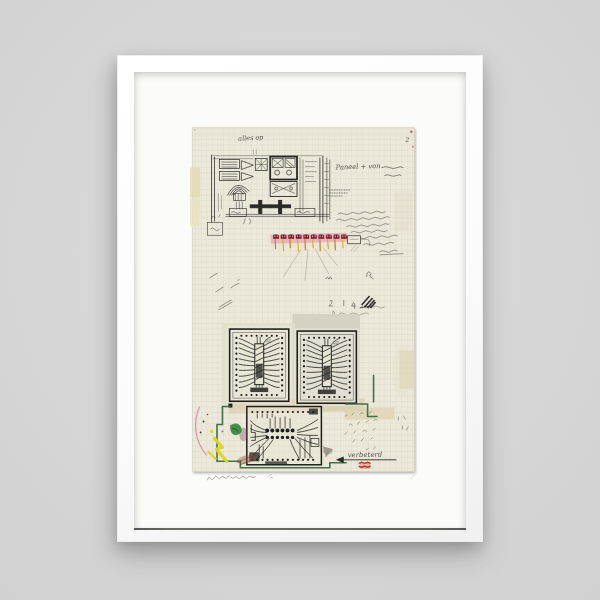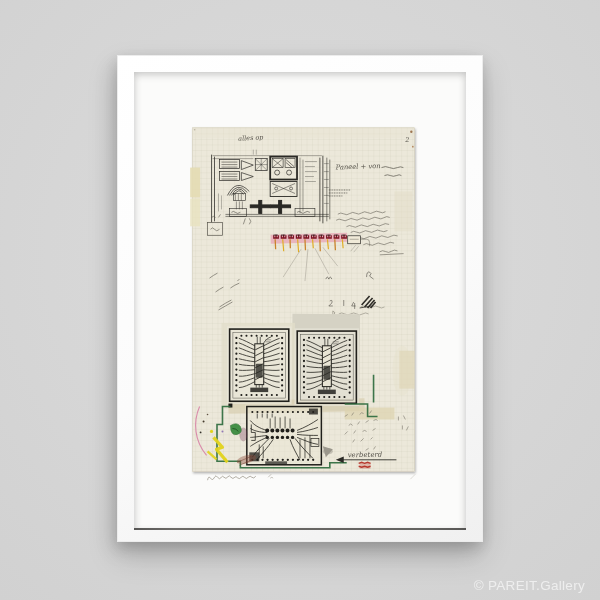--- a/index.html
+++ b/index.html
@@ -236,14 +236,13 @@
 
         <g>
           <path d="M74,410 q1,-5 3,-2 q2,3 4,-1 q1.5,-3 3,0 q2,3 4,0 q1,-2 2.5,0 q2,2.5 4,-0.5 q1.5,-2 3,0.5 q2,2.5 4,0 q1,-1.5 2.5,0.5 q2,2 4,-0.5 q1.5,-2 3,0 q2,2.5 4,0 q2,-2 3.5,0 q2,2 4,-1" fill="none" stroke="#8e887b" stroke-width="0.8" opacity="0.85"></path>
           <path d="M135,407 l3,-3 m-1,4 q2,-2 3,0" fill="none" stroke="#8e887b" stroke-width="0.7" opacity="0.7"></path>
           <path d="M278,409 l5,-5" stroke="#b7b2a6" stroke-width="0.7" opacity="0.6" fill="none"></path>
         </g>
       </svg>
     </div>
   </div>
 
-  <div class="watermark">© PAREIT.Gallery</div>
 </div>
 
 </body></html>

